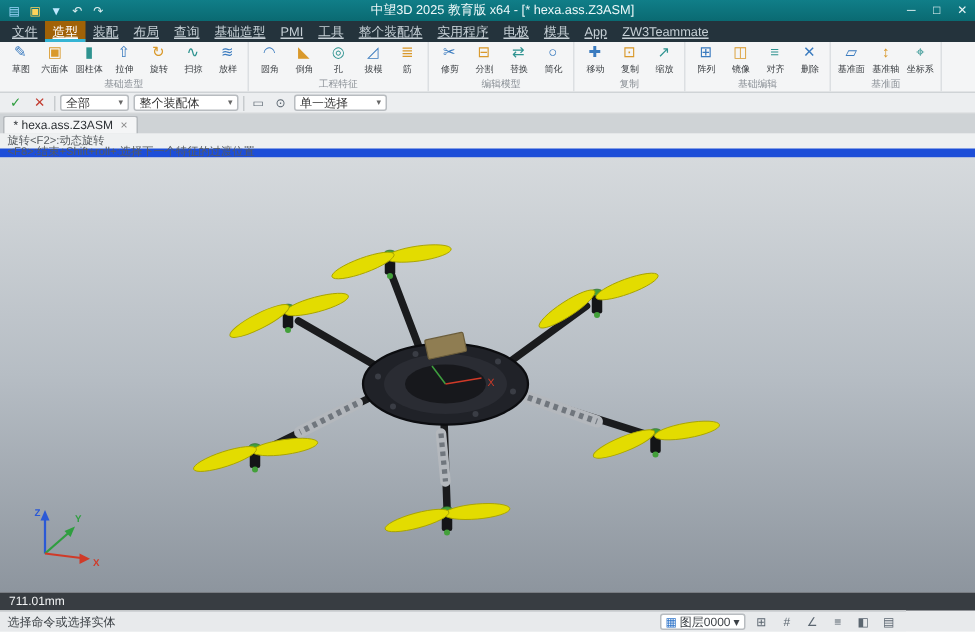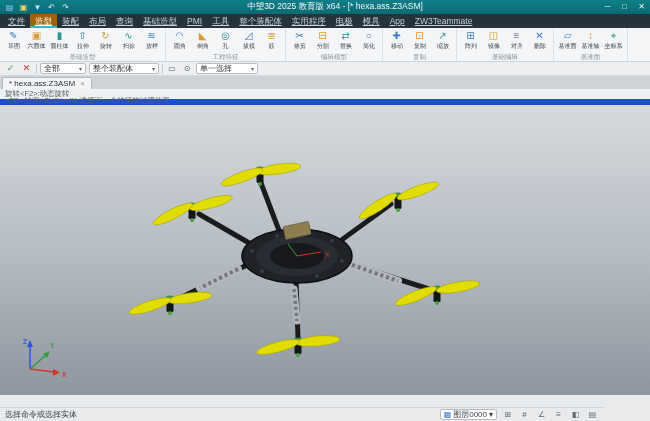--- a/index.html
+++ b/index.html
@@ -381,20 +381,23 @@
         <polygon points="50,246 43,249 47,253" fill="#2f9e3f"></polygon>
         <line x1="30" y1="264" x2="54" y2="267" stroke="#d03a28" stroke-width="1.5"></line>
         <polygon points="60,267.5 53,264 53,271" fill="#d03a28"></polygon>
         <text x="62" y="272" font-size="6.5" font-weight="bold" fill="#d03a28">X</text>
         <text x="50" y="243" font-size="6.5" font-weight="bold" fill="#2f9e3f">Y</text>
         <text x="23" y="239" font-size="6.5" font-weight="bold" fill="#2b59d6">Z</text>
       </g>
     </svg>
   </div>
 
+  <div class="measurebar">
+    <span>711.01mm</span>
+  </div>
 
   <div class="statusbar">
     <span class="status-msg">选择命令或选择实体</span>
     <div class="layerbox">
       <span class="layer-ic">▦</span>
       <span>图层0000</span>
       <span class="caret">▾</span>
     </div>
     <span class="stico">⊞</span>
     <span class="stico">#</span>

